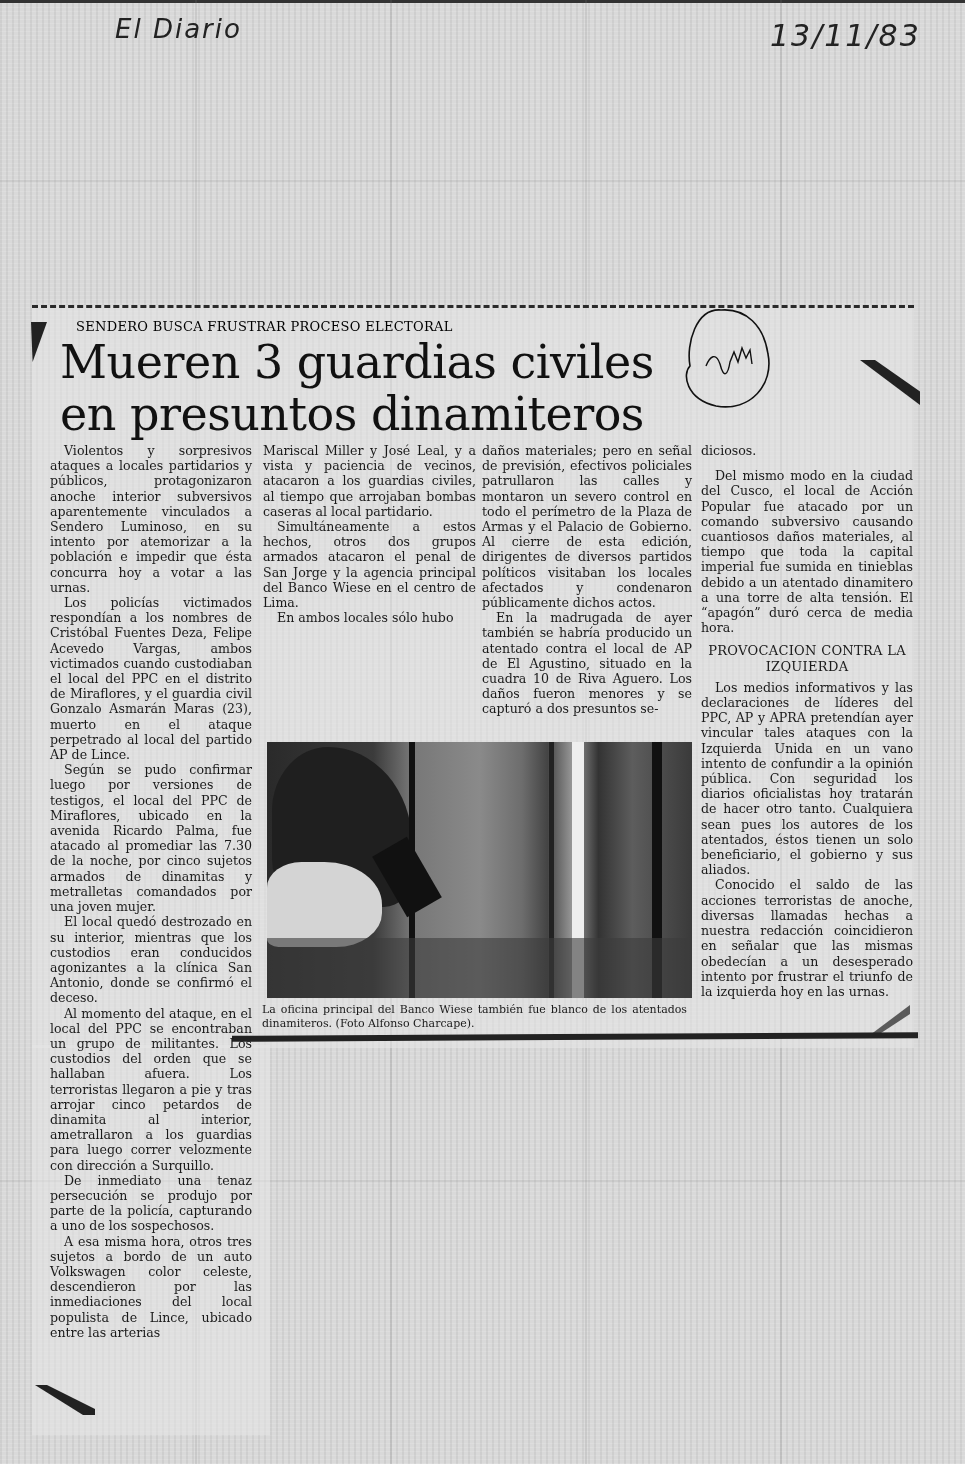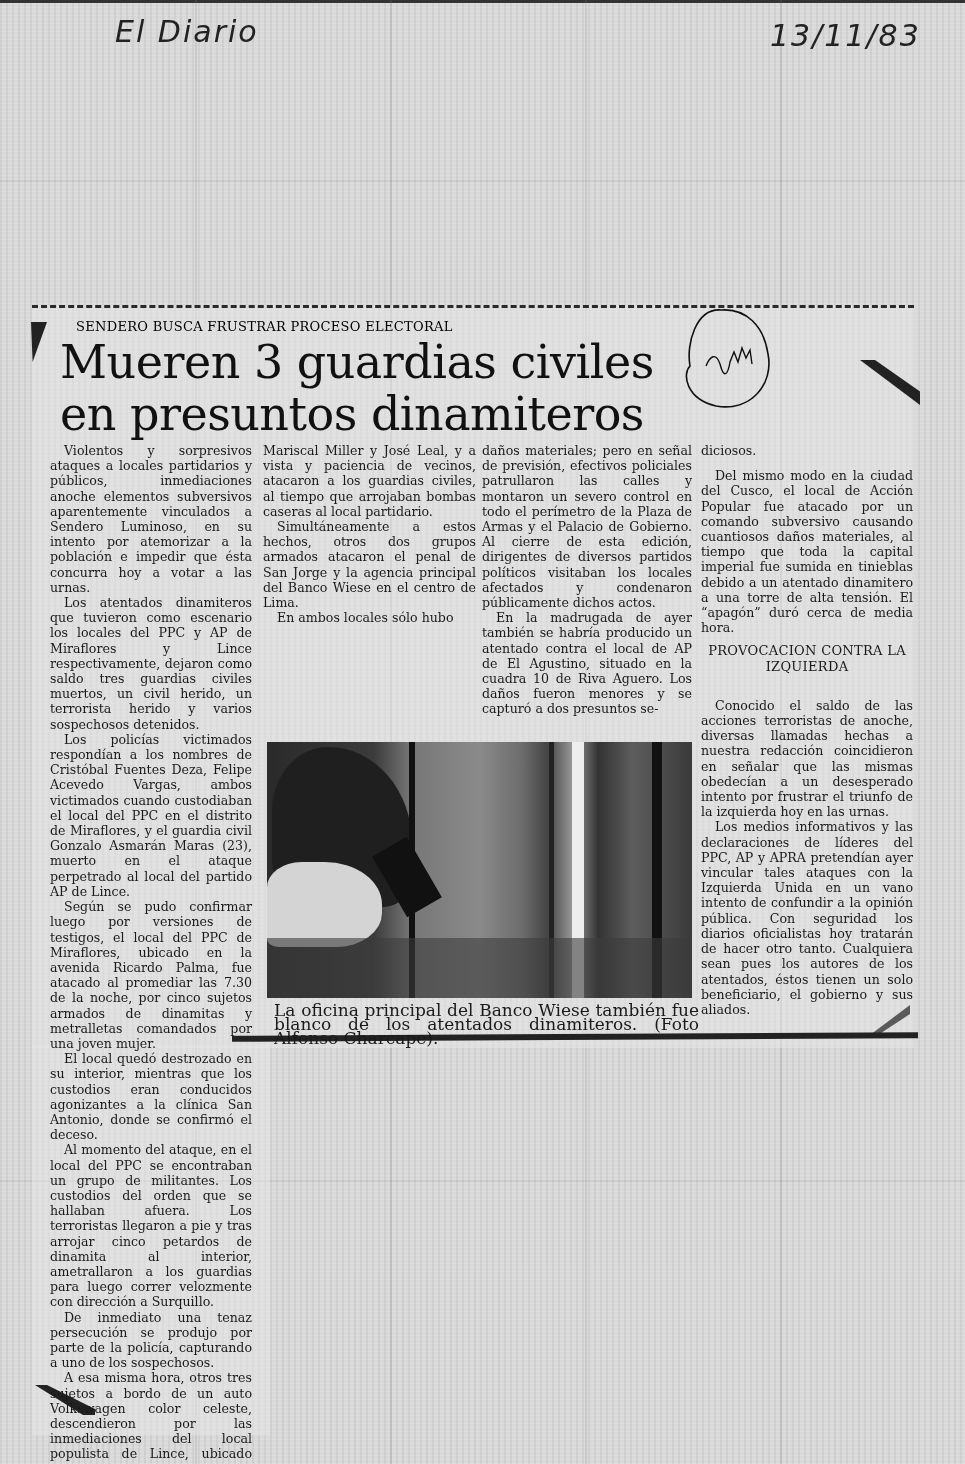--- a/index.html
+++ b/index.html
@@ -12,21 +12,21 @@
     font-family: "DejaVu Serif", "Liberation Serif", serif;
     color: #1a1a1a;
   }
   .grid-line-v { position: absolute; top: 0; bottom: 0; width: 2px; background: rgba(120,120,120,0.18); }
   .grid-line-h { position: absolute; left: 0; right: 0; height: 2px; background: rgba(120,120,120,0.12); }
   .top-border { position: absolute; left: 0; right: 0; top: 0; height: 3px; background: #333; }
   .handwritten {
     position: absolute; font-family: "DejaVu Sans", sans-serif; font-style: italic;
     color: #222; letter-spacing: 2px; font-weight: 300;
   }
-  #hw-paper { left: 115px; top: 14px; font-size: 30px; }
+  #hw-paper { left: 115px; top: 14px; font-size: 26px; }
   #hw-date { left: 770px; top: 18px; font-size: 30px; }
 
   .clipping {
     position: absolute; left: 32px; top: 305px; width: 882px; height: 1130px;
   }
   .clip-top {
     position: absolute; left: 0; top: 0; width: 882px; height: 740px;
     background: rgba(230,230,230,0.55);
     border-top: 3px dashed #2a2a2a;
   }
@@ -59,21 +59,21 @@
 
   .col {
     position: absolute; font-size: 12.6px; line-height: 15.2px;
     text-align: justify; hyphens: none;
   }
   .col p { margin: 0; text-indent: 14px; }
   #col1 { left: 50px; top: 443px; width: 202px; }
   #col2 { left: 263px; top: 443px; width: 213px; }
   #col3 { left: 482px; top: 443px; width: 210px; }
   #col4 { left: 701px; top: 443px; width: 212px; }
-  #col4 .subhead { text-indent: 0; text-align: center; margin: 8px 0 24px; font-size: 13px; letter-spacing: 0.3px; }
+  #col4 .subhead { text-indent: 0; text-align: center; margin: 8px 0 6px; font-size: 13px; letter-spacing: 0.3px; }
   #col4 p.gap { margin-top: 10px; }
 
   .photo {
     position: absolute; left: 267px; top: 742px; width: 425px; height: 256px;
     background:
       linear-gradient(90deg, #2a2a2a 0%, #3b3b3b 25%, #777 34%, #8a8a8a 50%, #6d6d6d 60%, #444 66%, #9a9a9a 72%, #333 78%, #5d5d5d 86%, #3a3a3a 100%);
     overflow: hidden;
   }
   .photo .figure-dark {
     position: absolute; left: 5px; top: 5px; width: 140px; height: 160px; background: #1f1f1f;
@@ -83,22 +83,22 @@
     position: absolute; left: 0; top: 120px; width: 115px; height: 85px; background: #d4d4d4;
     border-radius: 30% 50% 40% 10%;
   }
   .photo .gun {
     position: absolute; left: 120px; top: 100px; width: 40px; height: 70px; background: #111;
     transform: rotate(-30deg);
   }
   .photo .pillar { position: absolute; top: 0; bottom: 0; background: #111; }
   .photo .floor { position: absolute; left: 0; right: 0; bottom: 0; height: 60px; background: rgba(60,60,60,0.6); }
   .caption {
-    position: absolute; left: 274px; top: 1003px; width: 425px;
-    font-size: 17px; line-height: 14px; text-align: justify;
+    position: absolute; left: 262px; top: 1003px; width: 425px;
+    font-size: 11px; line-height: 14px; text-align: justify;
   }
 </style>
 </head>
 <body>
 
 <div class="top-border"></div>
 <div class="grid-line-v" style="left:195px"></div>
 <div class="grid-line-v" style="left:390px"></div>
 <div class="grid-line-v" style="left:585px"></div>
 <div class="grid-line-v" style="left:780px"></div>
@@ -124,22 +124,21 @@
   <span>Mueren 3 guardias civiles</span><br>
   <span>en presuntos dinamiteros</span>
 </h1>
 
 <svg class="circle-mark" viewBox="0 0 100 110">
   <path d="M45 6 C20 4, 10 40, 14 62 C6 70, 10 95, 40 102 C75 108, 98 80, 92 50 C88 22, 70 4, 45 6 Z" fill="none" stroke="#111" stroke-width="1.6"></path>
   <path d="M30 62 C34 52, 40 48, 44 60 C48 76, 52 70, 54 58 L58 48 L62 58 L66 44 L70 54 L74 46 L76 60" fill="none" stroke="#111" stroke-width="1.4"></path>
 </svg>
 
 <div id="col1" class="col">
-  <p>Violentos y sorpresivos ataques a locales partidarios y públicos, inmediaciones anoche elementos subversivos aparentemente vinculados a Sendero Luminoso, en su intento por atemorizar a la población e impedir que ésta concurra hoy a votar a las urnas.</p>
-  <p>Los atentados dinamiteros que tuvieron como escenario los locales del PPC y AP de Miraflores y Lince respectivamente, dejaron como saldo tres guardias civiles muertos, un civil herido, un terrorista herido y varios sospechosos detenidos.</p>
+  <p>Violentos y sorpresivos ataques a locales partidarios y públicos, protagonizaron anoche interior subversivos aparentemente vinculados a Sendero Luminoso, en su intento por atemorizar a la población e impedir que ésta concurra hoy a votar a las urnas.</p>
   <p>Los policías victimados respondían a los nombres de Cristóbal Fuentes Deza, Felipe Acevedo Vargas, ambos victimados cuando custodiaban el local del PPC en el distrito de Miraflores, y el guardia civil Gonzalo Asmarán Maras (23), muerto en el ataque perpetrado al local del partido AP de Lince.</p>
   <p>Según se pudo confirmar luego por versiones de testigos, el local del PPC de Miraflores, ubicado en la avenida Ricardo Palma, fue atacado al promediar las 7.30 de la noche, por cinco sujetos armados de dinamitas y metralletas comandados por una joven mujer.</p>
   <p>El local quedó destrozado en su interior, mientras que los custodios eran conducidos agonizantes a la clínica San Antonio, donde se confirmó el deceso.</p>
   <p>Al momento del ataque, en el local del PPC se encontraban un grupo de militantes. Los custodios del orden que se hallaban afuera. Los terroristas llegaron a pie y tras arrojar cinco petardos de dinamita al interior, ametrallaron a los guardias para luego correr velozmente con dirección a Surquillo.</p>
   <p>De inmediato una tenaz persecución se produjo por parte de la policía, capturando a uno de los sospechosos.</p>
   <p>A esa misma hora, otros tres sujetos a bordo de un auto Volkswagen color celeste, descendieron por las inmediaciones del local populista de Lince, ubicado entre las arterias</p>
 </div>
 
 <div id="col2" class="col">
   <p style="text-indent:0">Mariscal Miller y José Leal, y a vista y paciencia de vecinos, atacaron a los guardias civiles, al tiempo que arrojaban bombas caseras al local partidario.</p>
@@ -149,22 +148,22 @@
 
 <div id="col3" class="col">
   <p style="text-indent:0">daños materiales; pero en señal de previsión, efectivos policiales patrullaron las calles y montaron un severo control en todo el perímetro de la Plaza de Armas y el Palacio de Gobierno. Al cierre de esta edición, dirigentes de diversos partidos políticos visitaban los locales afectados y condenaron públicamente dichos actos.</p>
   <p>En la madrugada de ayer también se habría producido un atentado contra el local de AP de El Agustino, situado en la cuadra 10 de Riva Aguero. Los daños fueron menores y se capturó a dos presuntos se-</p>
 </div>
 
 <div id="col4" class="col">
   <p style="text-indent:0">diciosos.</p>
   <p class="gap">Del mismo modo en la ciudad del Cusco, el local de Acción Popular fue atacado por un comando subversivo causando cuantiosos daños materiales, al tiempo que toda la capital imperial fue sumida en tinieblas debido a un atentado dinamitero a una torre de alta tensión. El “apagón” duró cerca de media hora.</p>
   <p class="subhead">PROVOCACION CONTRA LA IZQUIERDA</p>
+  <p>Los medios informativos y las declaraciones de líderes del PPC, AP y APRA pretendían ayer vincular tales ataques con la Izquierda Unida en un vano intento de confundir a la opinión pública. Con seguridad los diarios oficialistas hoy tratarán de hacer otro tanto. Cualquiera sean pues los autores de los atentados, éstos tienen un solo beneficiario, el gobierno y sus aliados.</p>
   <p>Conocido el saldo de las acciones terroristas de anoche, diversas llamadas hechas a nuestra redacción coincidieron en señalar que las mismas obedecían a un desesperado intento por frustrar el triunfo de la izquierda hoy en las urnas.</p>
-  <p>Los medios informativos y las declaraciones de líderes del PPC, AP y APRA pretendían ayer vincular tales ataques con la Izquierda Unida en un vano intento de confundir a la opinión pública. Con seguridad los diarios oficialistas hoy tratarán de hacer otro tanto. Cualquiera sean pues los autores de los atentados, éstos tienen un solo beneficiario, el gobierno y sus aliados.</p>
 </div>
 
 <div class="photo" title="Police officers with weapons at the entrance of the Banco Wiese office">
   <div class="figure-dark"></div>
   <div class="figure-light"></div>
   <div class="gun"></div>
   <div class="pillar" style="left:142px;width:6px"></div>
   <div class="pillar" style="left:282px;width:5px;background:#222"></div>
   <div class="pillar" style="left:305px;width:12px;background:#eee"></div>
   <div class="pillar" style="left:385px;width:10px"></div>

